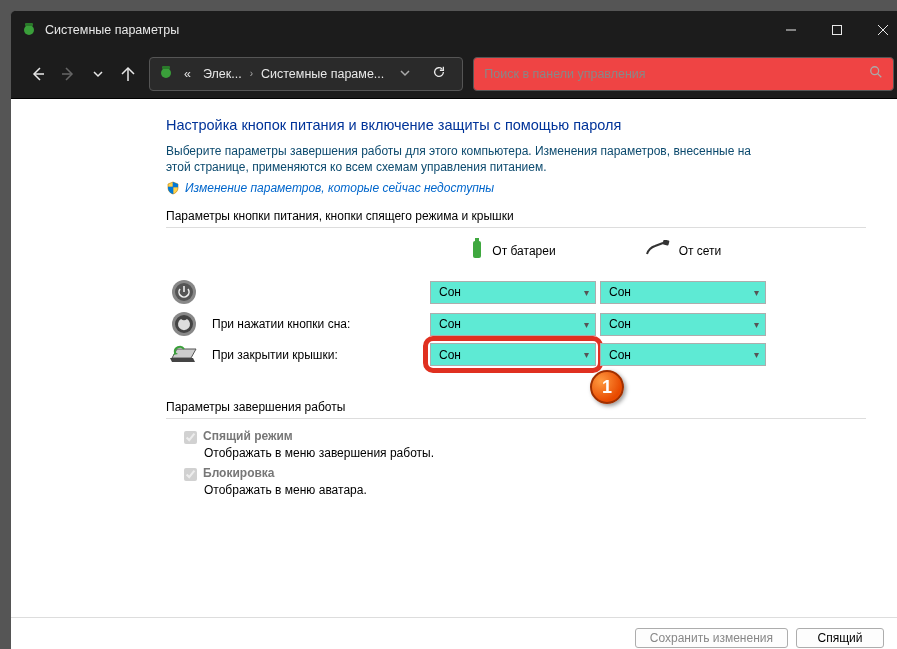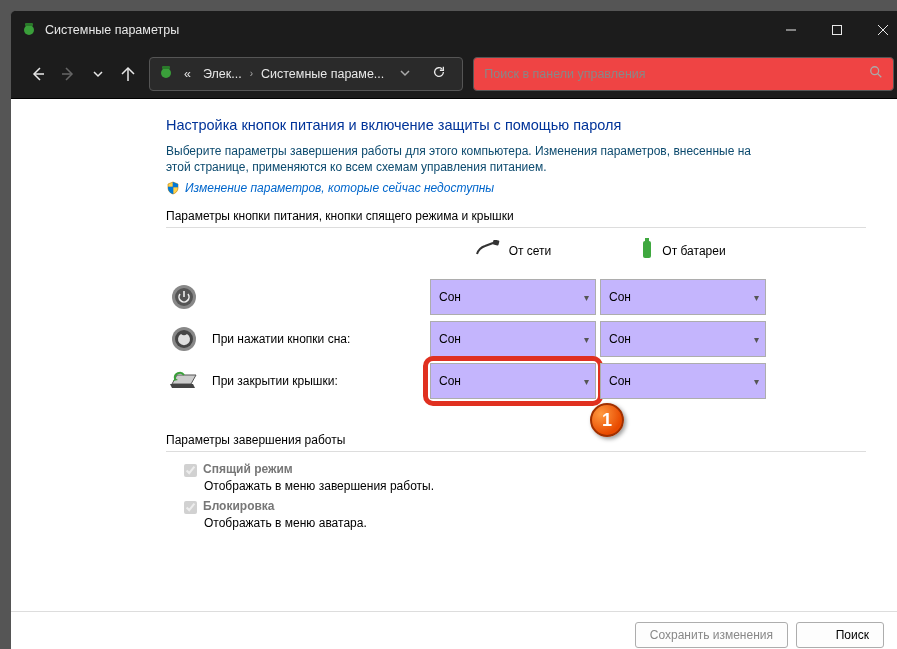--- a/index.html
+++ b/index.html
@@ -59,21 +59,21 @@
   .shield { width:14px; height:14px; display:inline-block; }
 
   .section-label { font-size: 12px; color: #000; margin-bottom:4px;}
   .section-sep { border:none; border-top:1px solid #ddd; margin-bottom:10px;}
 
   .grid { display: grid; grid-template-columns: 260px 166px 166px; gap: 6px 4px; align-items:center;}
   .col-header { display:flex; align-items:center; justify-content:center; gap:8px; font-size:12px; padding-bottom:10px;}
   .row-label { display:flex; align-items:center; gap:10px; font-size:12px;}
   .row-label .ico-wrap { width:36px; display:flex; justify-content:center;}
   .combo {
-    height: 36px; border:1px solid #adadad; background:#c4b5fd; display:flex; align-items:center;
+    height: 23px; border:1px solid #adadad; background:#5eead4; display:flex; align-items:center;
     justify-content:space-between; padding:0 6px 0 8px; font-size:12px; cursor:pointer;
     position:relative;
   }
   .combo .chev { font-size:10px; color:#555;}
   .highlight {
     position: relative; border-radius: 8px;
   }
   .highlight::before {
     content:""; position:absolute; inset:-7px; border:5px solid #e03020; border-radius:10px;
     pointer-events:none;
@@ -90,22 +90,22 @@
   .chk-row { display:flex; align-items:flex-start; gap:6px; margin:4px 0 2px 18px; font-size:12px;}
   .chk-row input { margin-top:2px;}
   .chk-row .bold { font-weight:600; color:#777;}
   .chk-sub { font-size:12px; color:#000000; margin:0 0 6px 38px;}
 
   .footer {
     border-top:1px solid #ddd; padding:10px 22px; display:flex; justify-content:flex-end; gap:8px;
     background:#fff;
   }
   .btn {
-    min-width:88px; height:26px; border:1px solid #adadad; background:#fdfdfd; font-size:12px;
-    cursor:pointer; border-radius:3px; padding: 0 14px; text-align: right;
+    min-width:88px; height:20px; border:1px solid #adadad; background:#fdfdfd; font-size:12px;
+    cursor:pointer; border-radius:3px; padding: 0 14px;
   }
   .btn:disabled { color:#888; cursor:default;}
 </style>
 </head>
 <body>
 
 <div class="window">
 
   <div class="titlebar">
     <span class="icon">
@@ -208,32 +208,32 @@
         </span>
         <a href="#">Изменение параметров, которые сейчас недоступны</a>
       </div>
 
       <div class="section-label">Параметры кнопки питания, кнопки спящего режима и крышки</div>
       <hr class="section-sep">
 
       <div class="grid">
         <div></div>
         <div class="col-header">
+          <span><svg width="14" height="22" viewBox="0 0 14 22">
+                <rect x="3" y="3" width="8" height="17" rx="2" fill="#3fa83f"></rect>
+                <rect x="5" y="0" width="4" height="3" fill="#3fa83f"></rect>
+              </svg></span>
+          <span>От батареи</span>
+        </div>
+        <div class="col-header">
           <span><svg width="26" height="18" viewBox="0 0 26 18">
                 <path d="M2 14 Q4 8 10 6 L18 3 L22 1" stroke="#333" stroke-width="2" fill="none"></path>
                 <rect x="18" y="0" width="6" height="5" rx="1" fill="#333" transform="rotate(15 21 2.5)"></rect>
               </svg></span>
           <span>От сети</span>
-        </div>
-        <div class="col-header">
-          <span><svg width="14" height="22" viewBox="0 0 14 22">
-                <rect x="3" y="3" width="8" height="17" rx="2" fill="#3fa83f"></rect>
-                <rect x="5" y="0" width="4" height="3" fill="#3fa83f"></rect>
-              </svg></span>
-          <span>От батареи</span>
         </div>
 
         <div class="row-label">
           <span class="ico-wrap">
               <svg width="26" height="26" viewBox="0 0 26 26">
                 <circle cx="13" cy="13" r="12" fill="#888"></circle>
                 <circle cx="13" cy="13" r="9" fill="#555"></circle>
                 <path d="M13 7 V13 M9 10 A5 5 0 1 0 17 10" stroke="#eee" stroke-width="1.6" fill="none"></path>
               </svg>
             </span>
@@ -301,17 +301,17 @@
         <div class="chk-row">
           <input type="checkbox" checked="" disabled="" style="">
           <span class="bold">Блокировка</span>
         </div>
         <div class="chk-sub">Отображать в меню аватара.</div>
       </div>
     </div>
 
     <div class="footer">
       <button class="btn" disabled="">Сохранить изменения</button>
-      <button class="btn">Поиск</button>
+      <button class="btn">Спящий</button>
     </div>
   </div>
 
 </div>
 
 </body></html>

